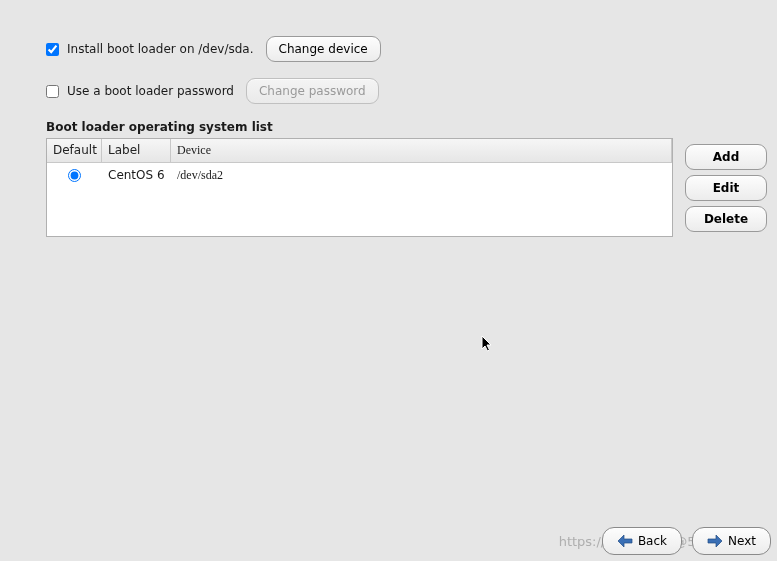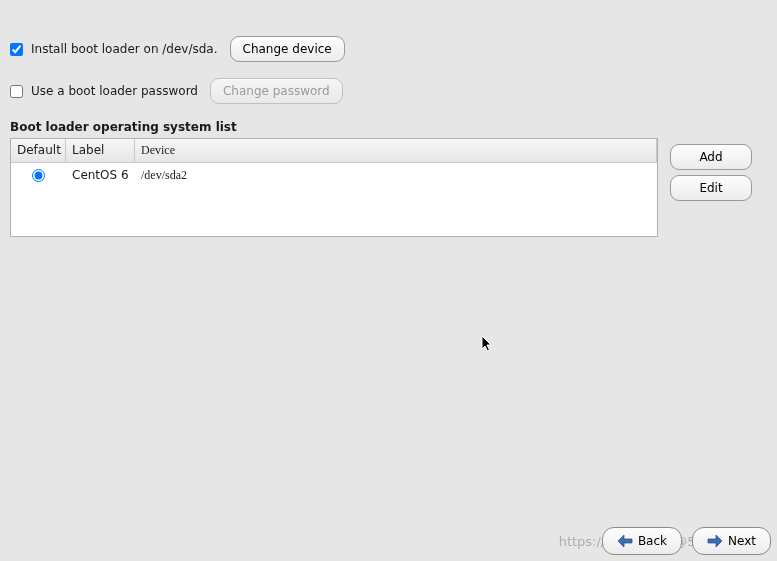--- a/index.html
+++ b/index.html
@@ -12,20 +12,21 @@
       font-size: 12px;
       background: #e6e6e6;
       width: 777px;
       height: 561px;
       position: relative;
       overflow: hidden;
       color: #1a1a1a;
     }
     .content {
       padding: 36px 10px 10px 10px;
+      margin-left: 36px;
     }
     .checkbox-row {
       display: flex;
       align-items: center;
       margin-bottom: 16px;
     }
     .checkbox-row input[type="checkbox"] {
       width: 13px;
       height: 13px;
       margin-right: 8px;
@@ -45,20 +46,21 @@
     }
     .btn:disabled {
       color: #9a9a9a;
       cursor: default;
       background: linear-gradient(#f4f4f4, #eaeaea);
       border-color: #c0c0c0;
     }
     .btn-side {
       width: 82px;
       margin-bottom: 5px;
+      font-weight: bold;
     }
     .section-title {
       font-weight: bold;
       margin-bottom: 4px;
     }
     .listbox-wrap {
       display: flex;
       align-items: flex-start;
     }
     .listbox {
@@ -177,20 +179,21 @@
           <input type="radio" checked="" style="">
         </div>
         <div class="cell col-label">CentOS 6</div>
         <div class="cell col-device">/dev/sda2</div>
       </div>
     </div>
 
     <div class="side-buttons">
       <button class="btn btn-side">Add</button>
       <button class="btn btn-side">Edit</button>
+      <button class="btn btn-side">Delete</button>
     </div>
   </div>
 
 </div>
 
 <div class="watermark">https://blog.51cto@51CTO博客</div>
 
 <div class="footer">
   <button class="nav-btn">
     <svg class="arrow-icon" viewBox="0 0 16 14">

